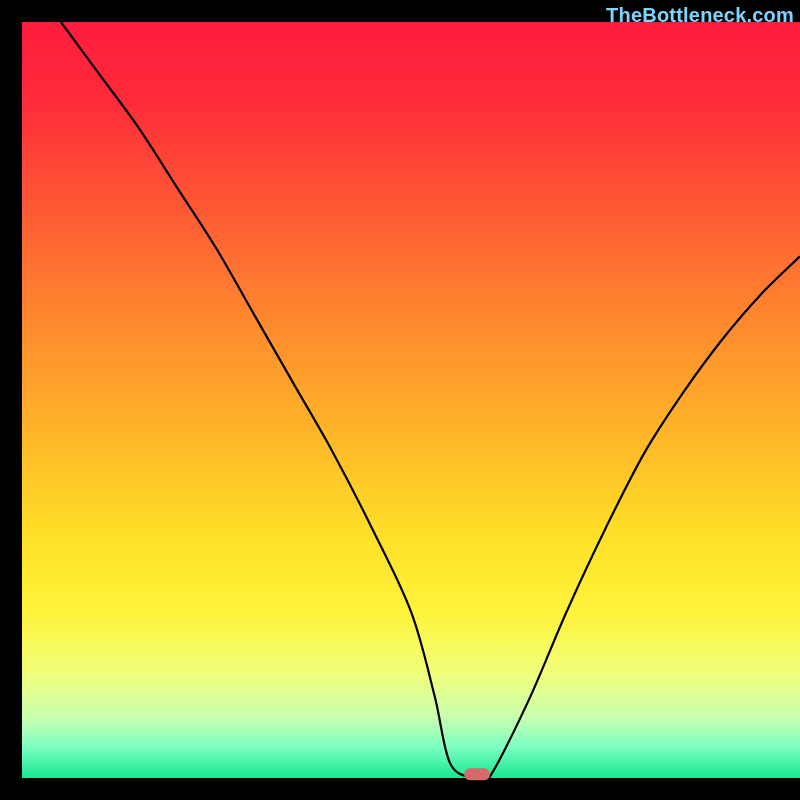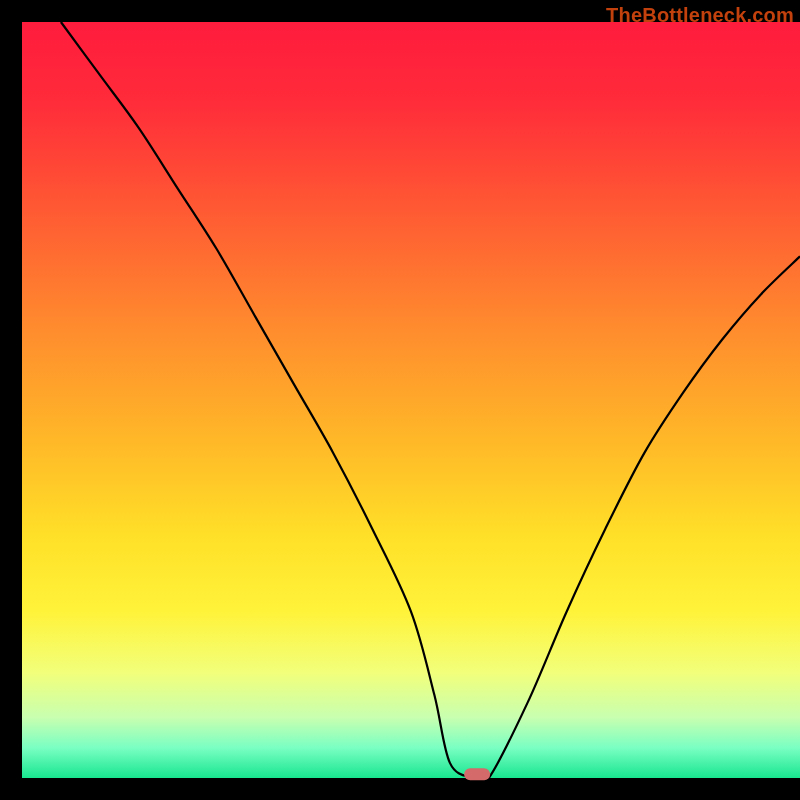--- a/index.html
+++ b/index.html
@@ -17,21 +17,21 @@
   svg {
     display: block;
   }
   .watermark {
     position: absolute;
     top: 4px;
     right: 6px;
     font-family: Arial, Helvetica, sans-serif;
     font-size: 20px;
     font-weight: 600;
-    color: #c2410c;
+    color: #7dd3fc;
     letter-spacing: 0.2px;
   }
 </style>
 </head>
 <body>
 
 <div class="container">
   <svg id="chart-svg" width="800" height="800" viewBox="0 0 800 800">
     <defs>
       <linearGradient id="bg-grad" x1="0" y1="0" x2="0" y2="1">

